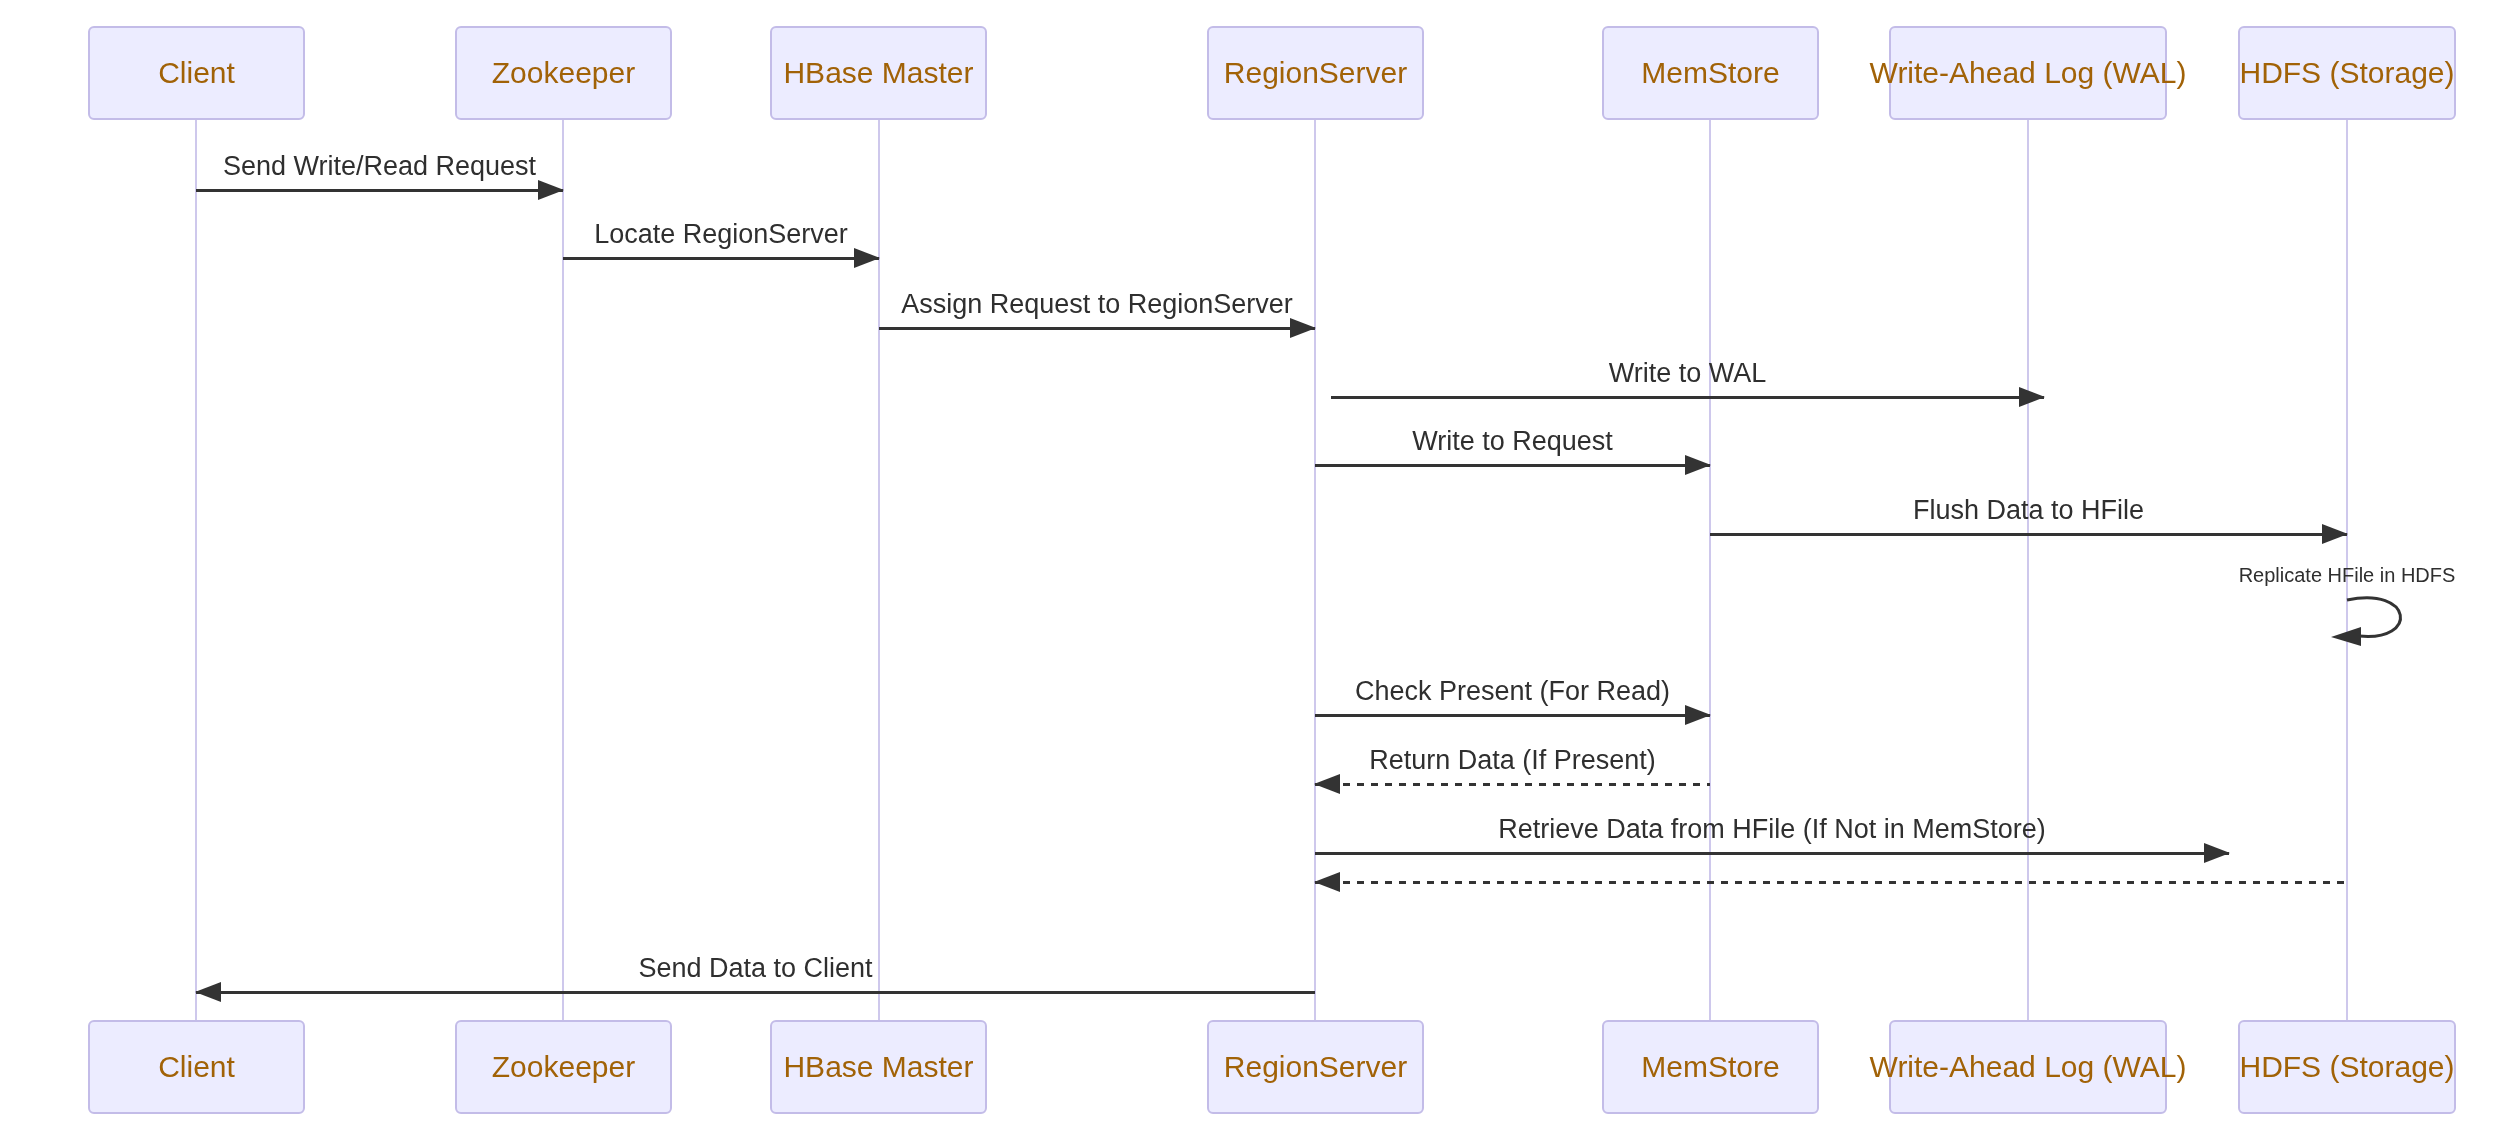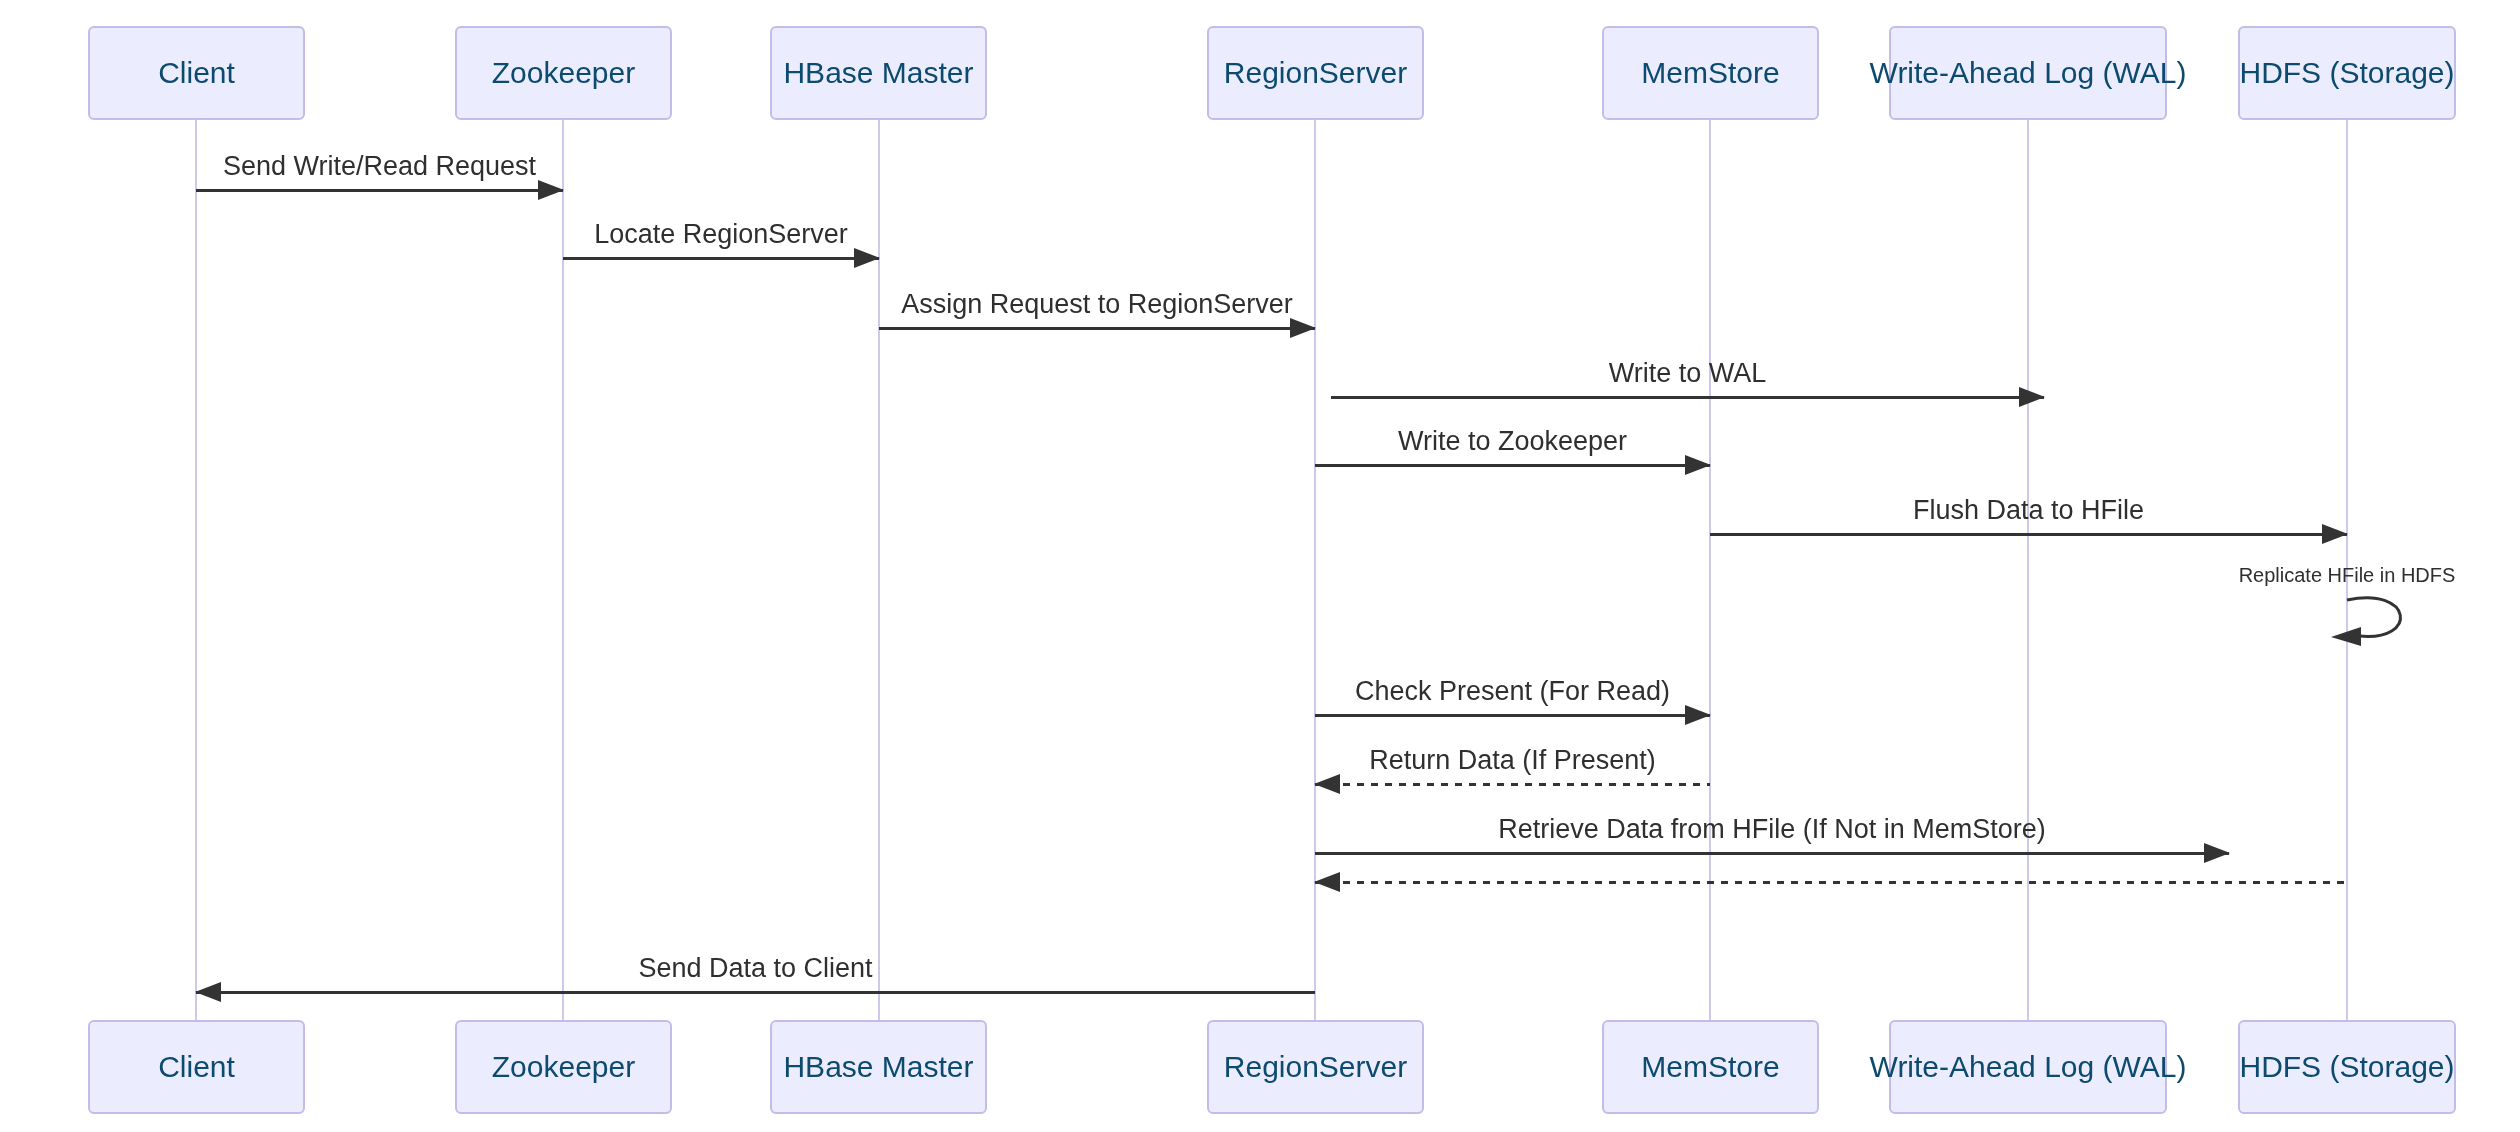--- a/index.html
+++ b/index.html
@@ -15,21 +15,21 @@
     position: absolute;
     height: 94px;
     background: #ECECFF;
     border: 2px solid #C3BCE8;
     border-radius: 6px;
     box-sizing: border-box;
     display: flex;
     align-items: center;
     justify-content: center;
     font-size: 30px;
-    color: #0c4a6e;
+    color: #a16207;
     white-space: nowrap;
   }
   .actor.top { top: 26px; }
   .actor.bottom { top: 1020px; }
   .lifeline {
     position: absolute;
     top: 120px;
     height: 900px;
     width: 2px;
     background: #CEC8EC;
@@ -137,21 +137,21 @@
   </div>
 
   <div class="message" style="left:1315px; top:356px; width:713px;padding-left:16px;">
     <div class="msg-label">Write to WAL</div>
     <div class="msg-line">
         <div class="arrowhead-right"></div>
       </div>
   </div>
 
   <div class="message" style="left:1315px; top:424px; width:395px;">
-    <div class="msg-label">Write to Zookeeper</div>
+    <div class="msg-label">Write to Request</div>
     <div class="msg-line">
         <div class="arrowhead-right"></div>
       </div>
   </div>
 
   <div class="message" style="left:1710px; top:493px; width:637px;">
     <div class="msg-label">Flush Data to HFile</div>
     <div class="msg-line">
         <div class="arrowhead-right"></div>
       </div>

